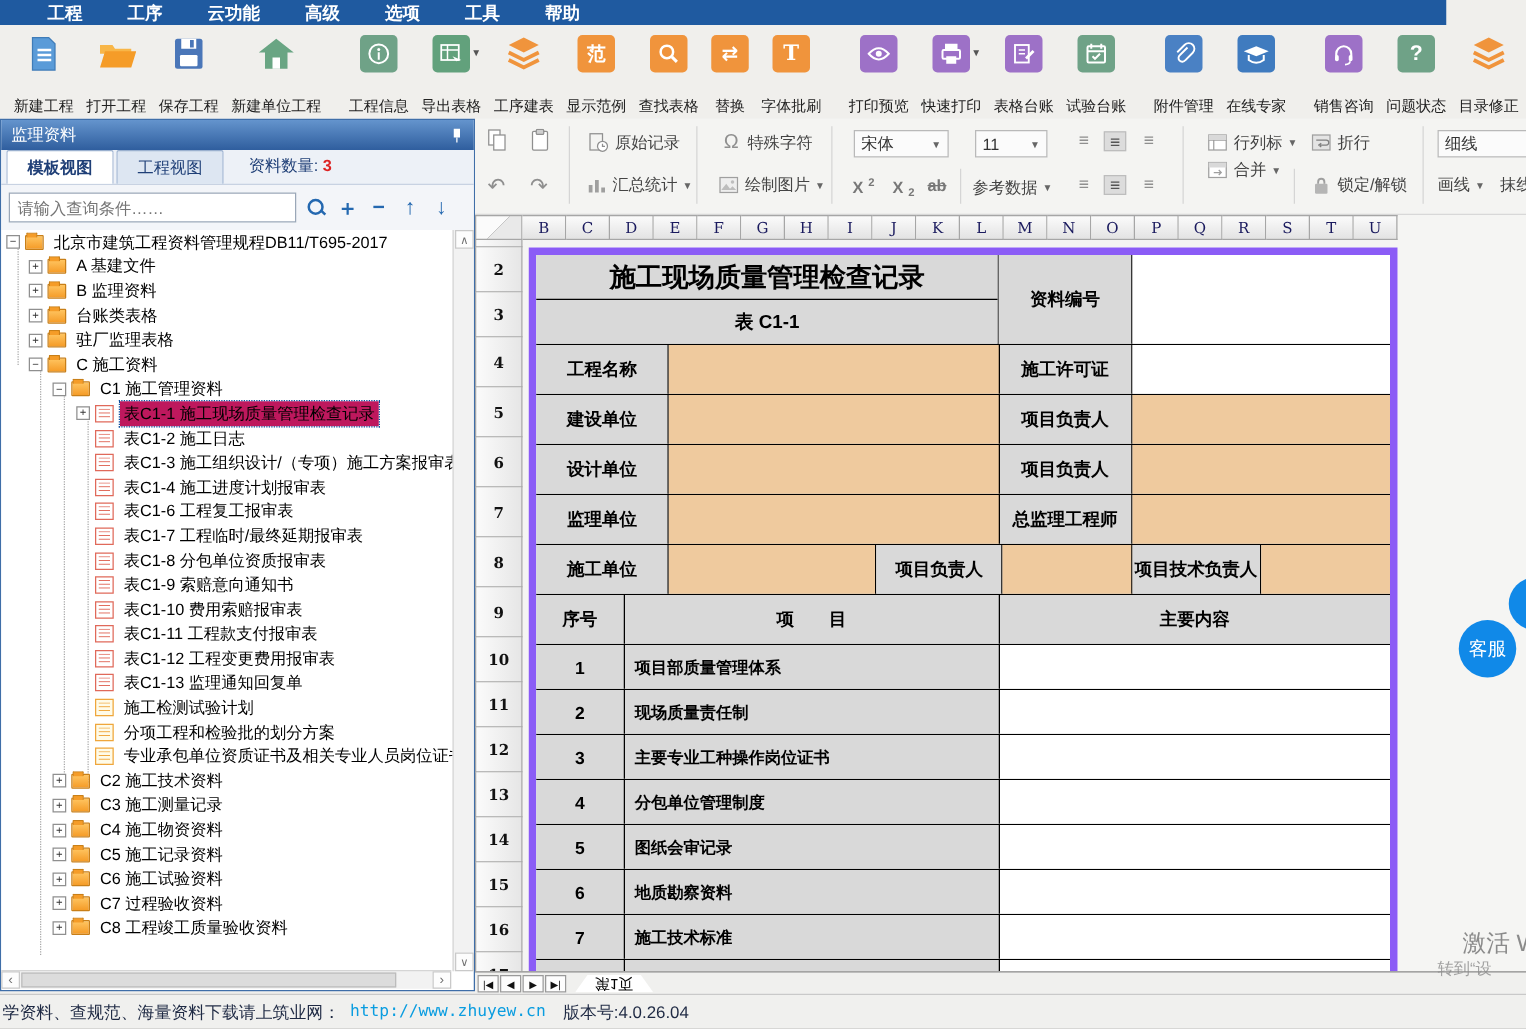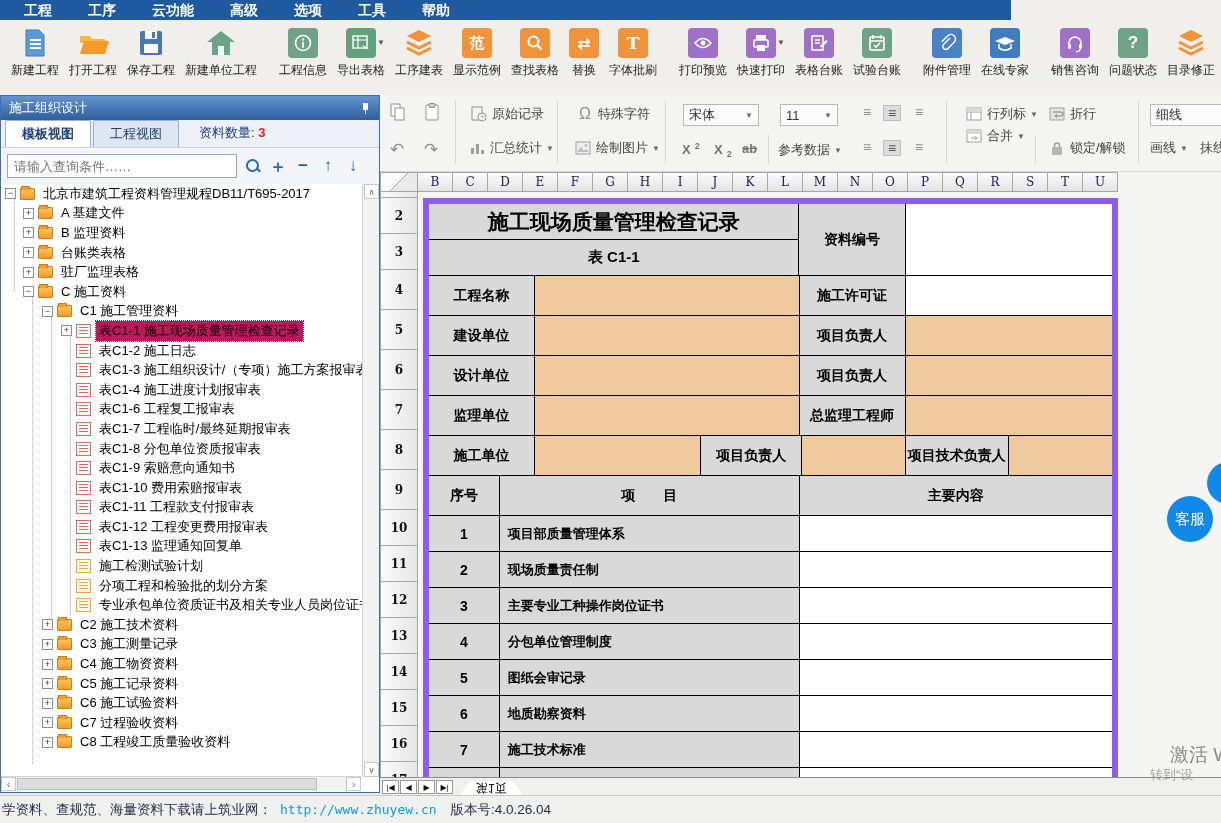--- a/index.html
+++ b/index.html
@@ -1,29 +1,29 @@
 <!DOCTYPE html>
 <html><head>
 <meta charset="utf-8">
 <style>
   *{margin:0;padding:0;box-sizing:border-box;font-family:"Liberation Sans","DejaVu Sans",sans-serif}
   html,body{background:#888}
   #app{position:relative;width:1221px;height:823px;background:#f0efec;overflow:hidden;margin:0 auto}
 
   
-  .menubar{position:absolute;left:0;top:0;width:1011px;height:20px;background:#1f5aa0;display:flex;align-items:center;padding-left:6px}
+  .menubar{position:absolute;left:0;top:0;width:1157px;height:20px;background:#1f5aa0;display:flex;align-items:center;padding-left:20px}
   .menubar .mi{color:#fff;font-size:14px;font-weight:bold;padding:0 18px;line-height:20px;cursor:default;white-space:nowrap}
 
   
   .toolbar{position:absolute;left:0;top:20px;width:1221px;height:75px;background:#f0efec;display:flex;align-items:flex-start;padding:4px 2px 0 6px}
   .tgroup{display:flex}
   .tsep{width:1px;height:52px;background:#c9c9c9;margin:6px 6px 0 6px}
   .ti{display:flex;flex-direction:column;align-items:center;padding:2px 5px;cursor:default}
   .ti .icw{height:34px;display:flex;align-items:center;justify-content:center;position:relative}
-  .ti .til{font-size:12px;color:#222;margin-top:2px;white-space:nowrap}
+  .ti .til{font-size:12px;color:#222;margin-top:17px;white-space:nowrap}
   .tile{width:30px;height:30px;border-radius:4px;display:flex;align-items:center;justify-content:center;position:relative}
   .glyph::before{color:#fff;font-weight:bold;font-size:14px}
   .g-fan::before{content:"范";font-size:15px}
   .g-swap::before{content:"⇄";font-size:16px}
   .g-font::before{content:"T";font-size:17px;font-family:"DejaVu Serif",serif}
   .g-q::before{content:"?";font-size:17px}
   .dd{position:absolute;right:-9px;top:12px;font-size:8px;color:#555}
   .dd::before{content:"▼"}
 
   
@@ -359,21 +359,21 @@
               <path d="M4 20l12 6 12-6" fill="none" stroke="#f0943c" stroke-width="3"></path>
             </svg>
         </span>
         <span class="til">目录修正</span>
       </div>
     </div>
   </div>
 
   <div class="lp">
     <div class="lp-head">
-      <span>施工组织设计</span>
+      <span>监理资料</span>
       <span class="sp"></span>
       <span class="pin"></span>
     </div>
     <div class="lp-tabs">
       <span class="tab act">模板视图</span>
       <span class="tab">工程视图</span>
       <span class="cnt"><span>资料数量:</span> <b>3</b></span>
     </div>
     <div class="lp-search">
       <input class="sinput" placeholder="请输入查询条件……" style="">

